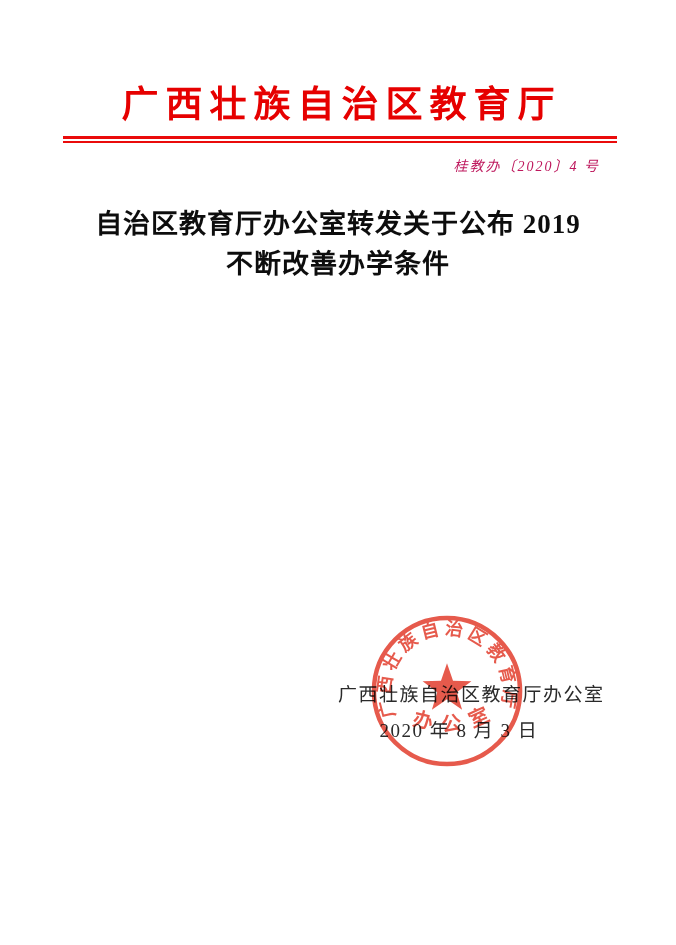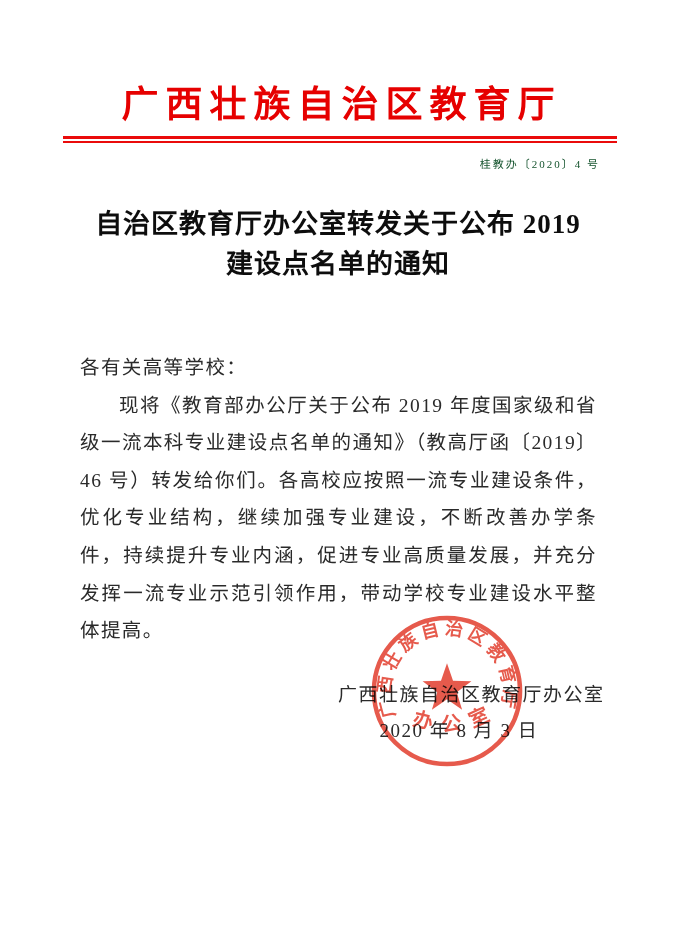--- a/index.html
+++ b/index.html
@@ -38,24 +38,25 @@
     width: 554px;
     height: 1.5px;
     background: #ffffff;
     border-top: 3px solid #ea0b0b;
     border-bottom: 2px solid #ea0b0b;
   }
   .doc-number {
     position: absolute;
     top: 155px;
     right: 76px;
-    font-size: 11px;
-    color: #14532d;
+    font-size: 14px;
+    color: #be185d;
     letter-spacing: 2px;
     white-space: nowrap;
+    font-style: italic;
   }
   
   .notice-title {
     position: absolute;
     top: 204px;
     left: 0;
     width: 100%;
     margin: 0;
     text-align: center;
     font-size: 27px;
@@ -126,27 +127,23 @@
 <div class="page">
 
   <h1 class="agency">广西壮族自治区教育厅</h1>
 
   <div class="header-divider"></div>
 
   <div class="doc-number">桂教办〔2020〕4 号</div>
 
   <h2 class="notice-title">
     <span>自治区教育厅办公室转发关于公布 2019</span>
-    <span>建设点名单的通知</span>
+    <span>不断改善办学条件</span>
   </h2>
 
-  <div class="body-text">
-    <p class="salutation">各有关高等学校：</p>
-    <p class="para">现将《教育部办公厅关于公布 2019 年度国家级和省级一流本科专业建设点名单的通知》（教高厅函〔2019〕46 号）转发给你们。各高校应按照一流专业建设条件，优化专业结构，继续加强专业建设，不断改善办学条件，持续提升专业内涵，促进专业高质量发展，并充分发挥一流专业示范引领作用，带动学校专业建设水平整体提高。</p>
-  </div>
 
   <div class="sign-block">
     <div>广西壮族自治区教育厅办公室</div>
     <div>2020 年 8 月 3 日</div>
   </div>
 
   <svg class="seal" viewBox="0 0 160 160" aria-hidden="true">
     <circle cx="80" cy="80" r="74" fill="none" stroke="#e0301f" stroke-width="4.5"></circle>
     <polygon points="80,52 86.1,69.6 104.7,70 89.9,81.2 95.3,99 80,88.4 64.7,99 70.1,81.2 55.3,70 73.9,69.6" fill="#e0301f"></polygon>
     <defs>

